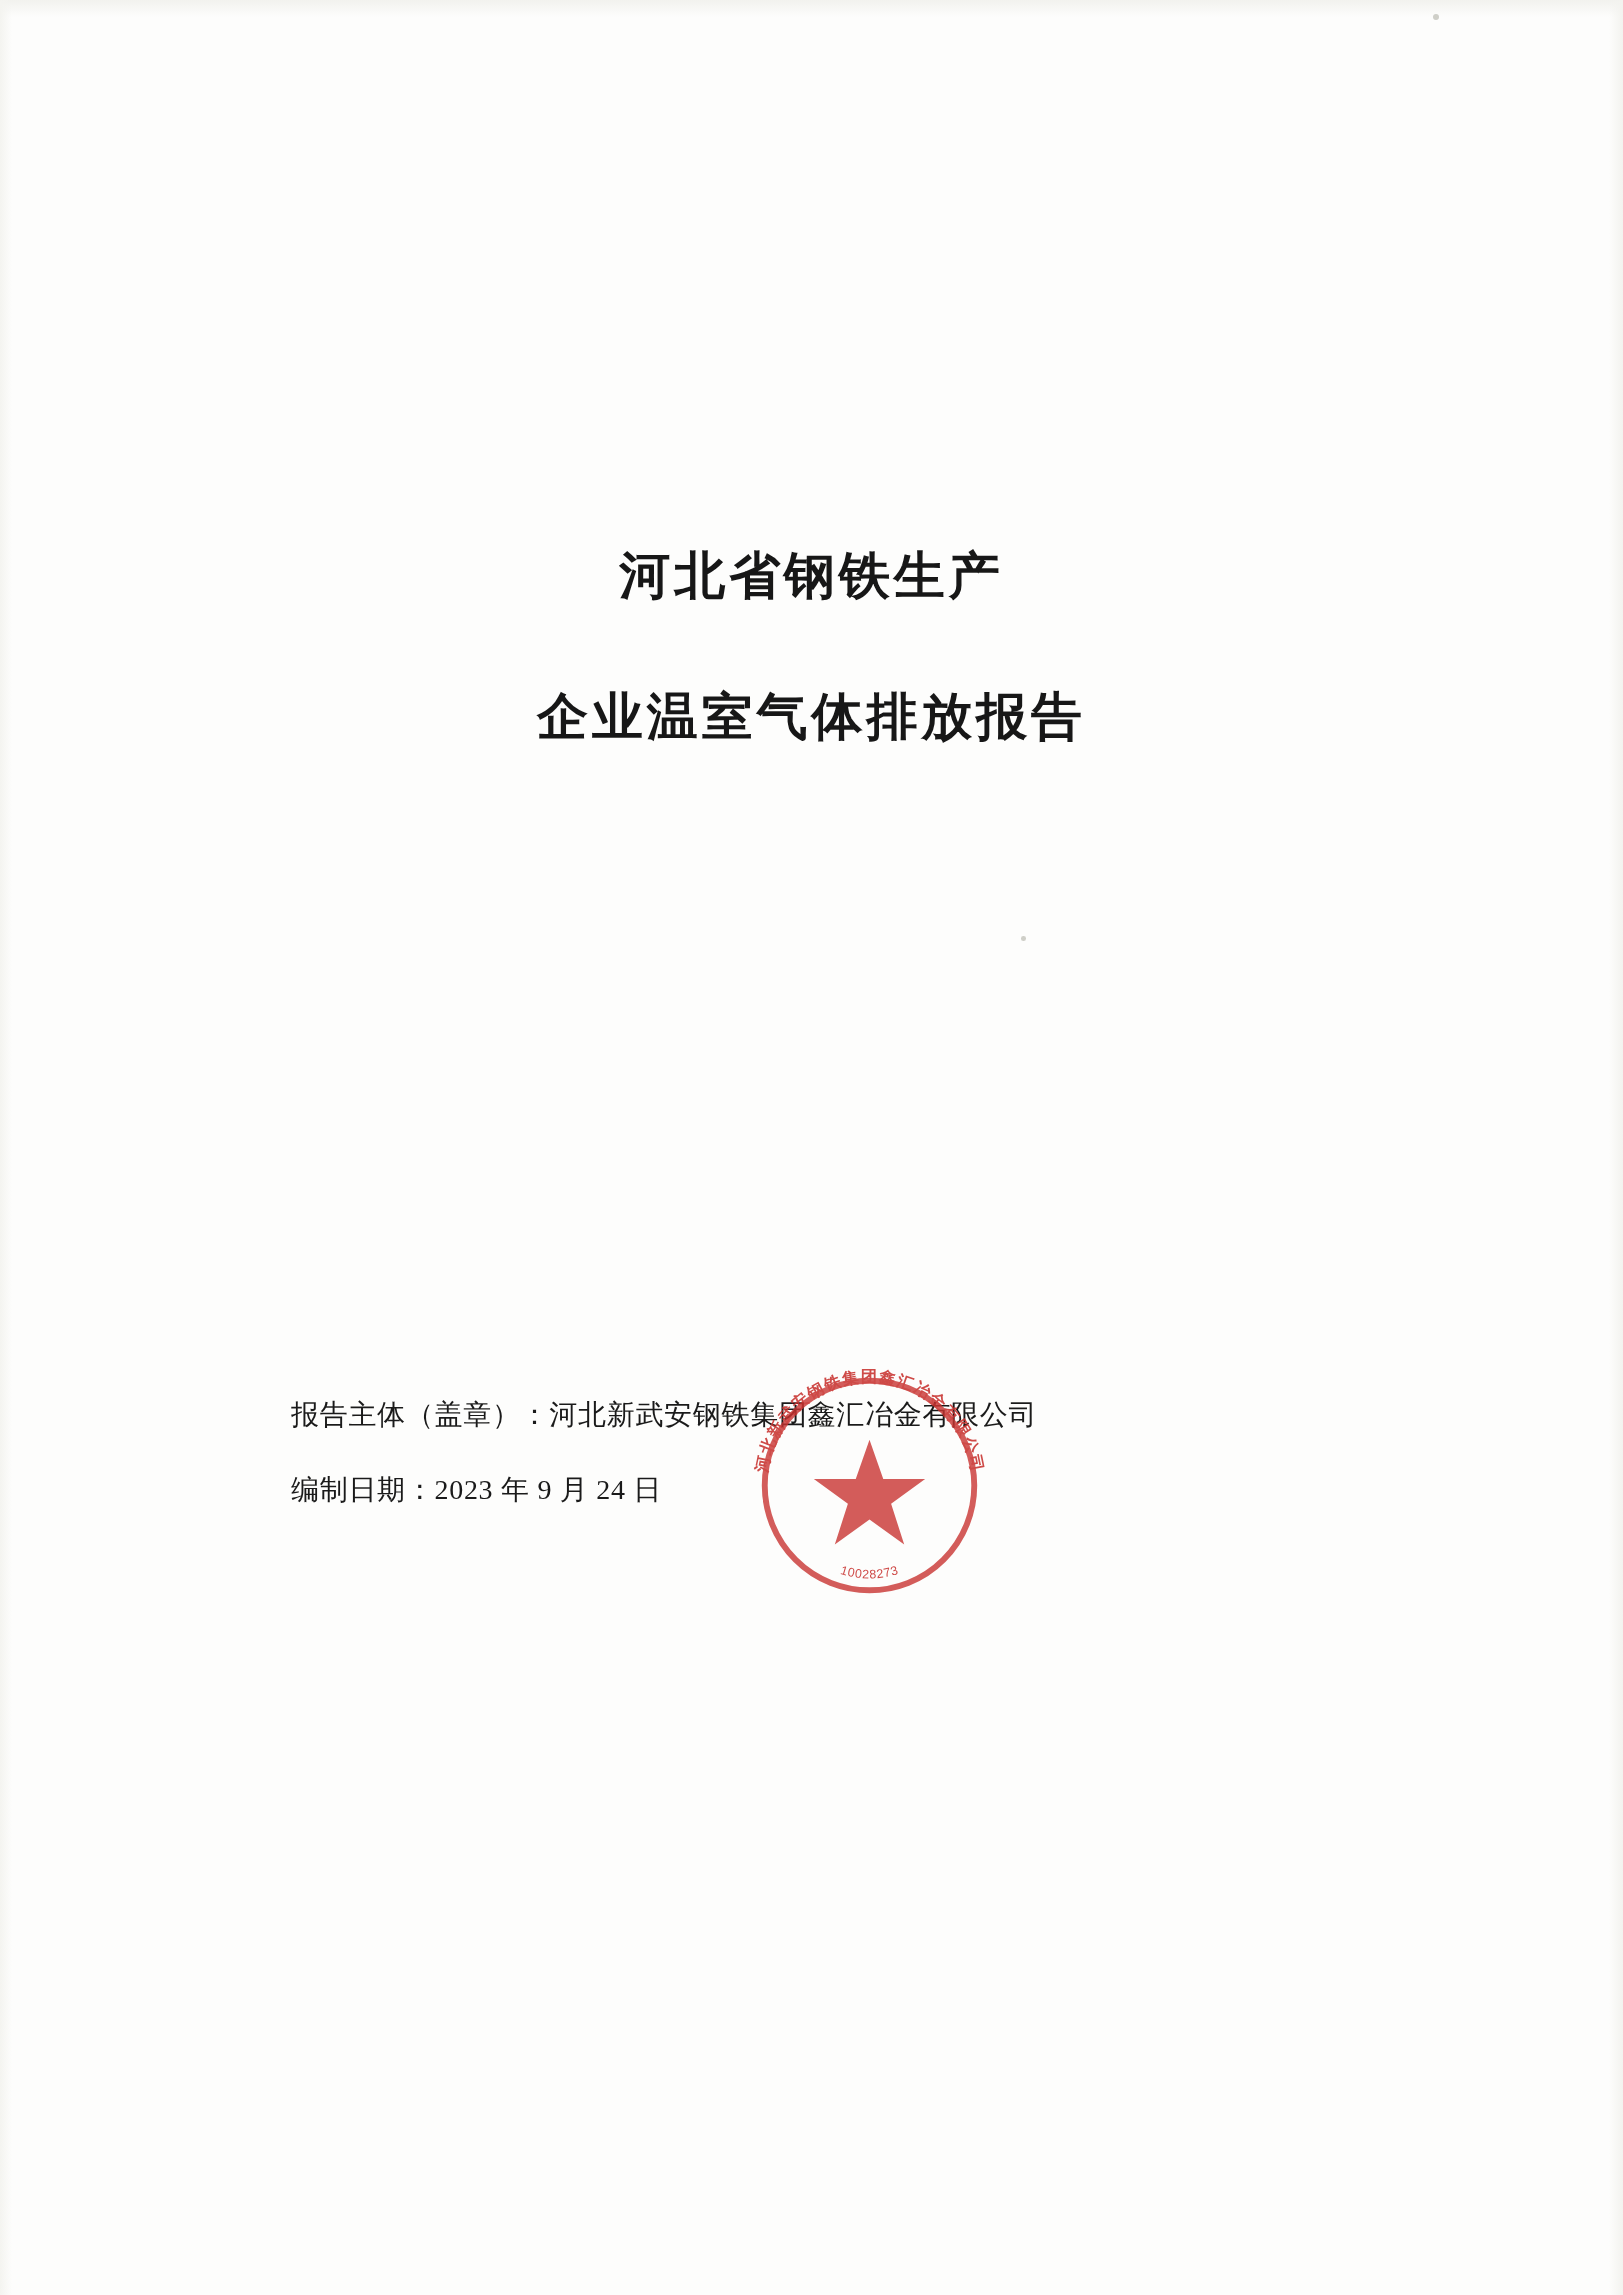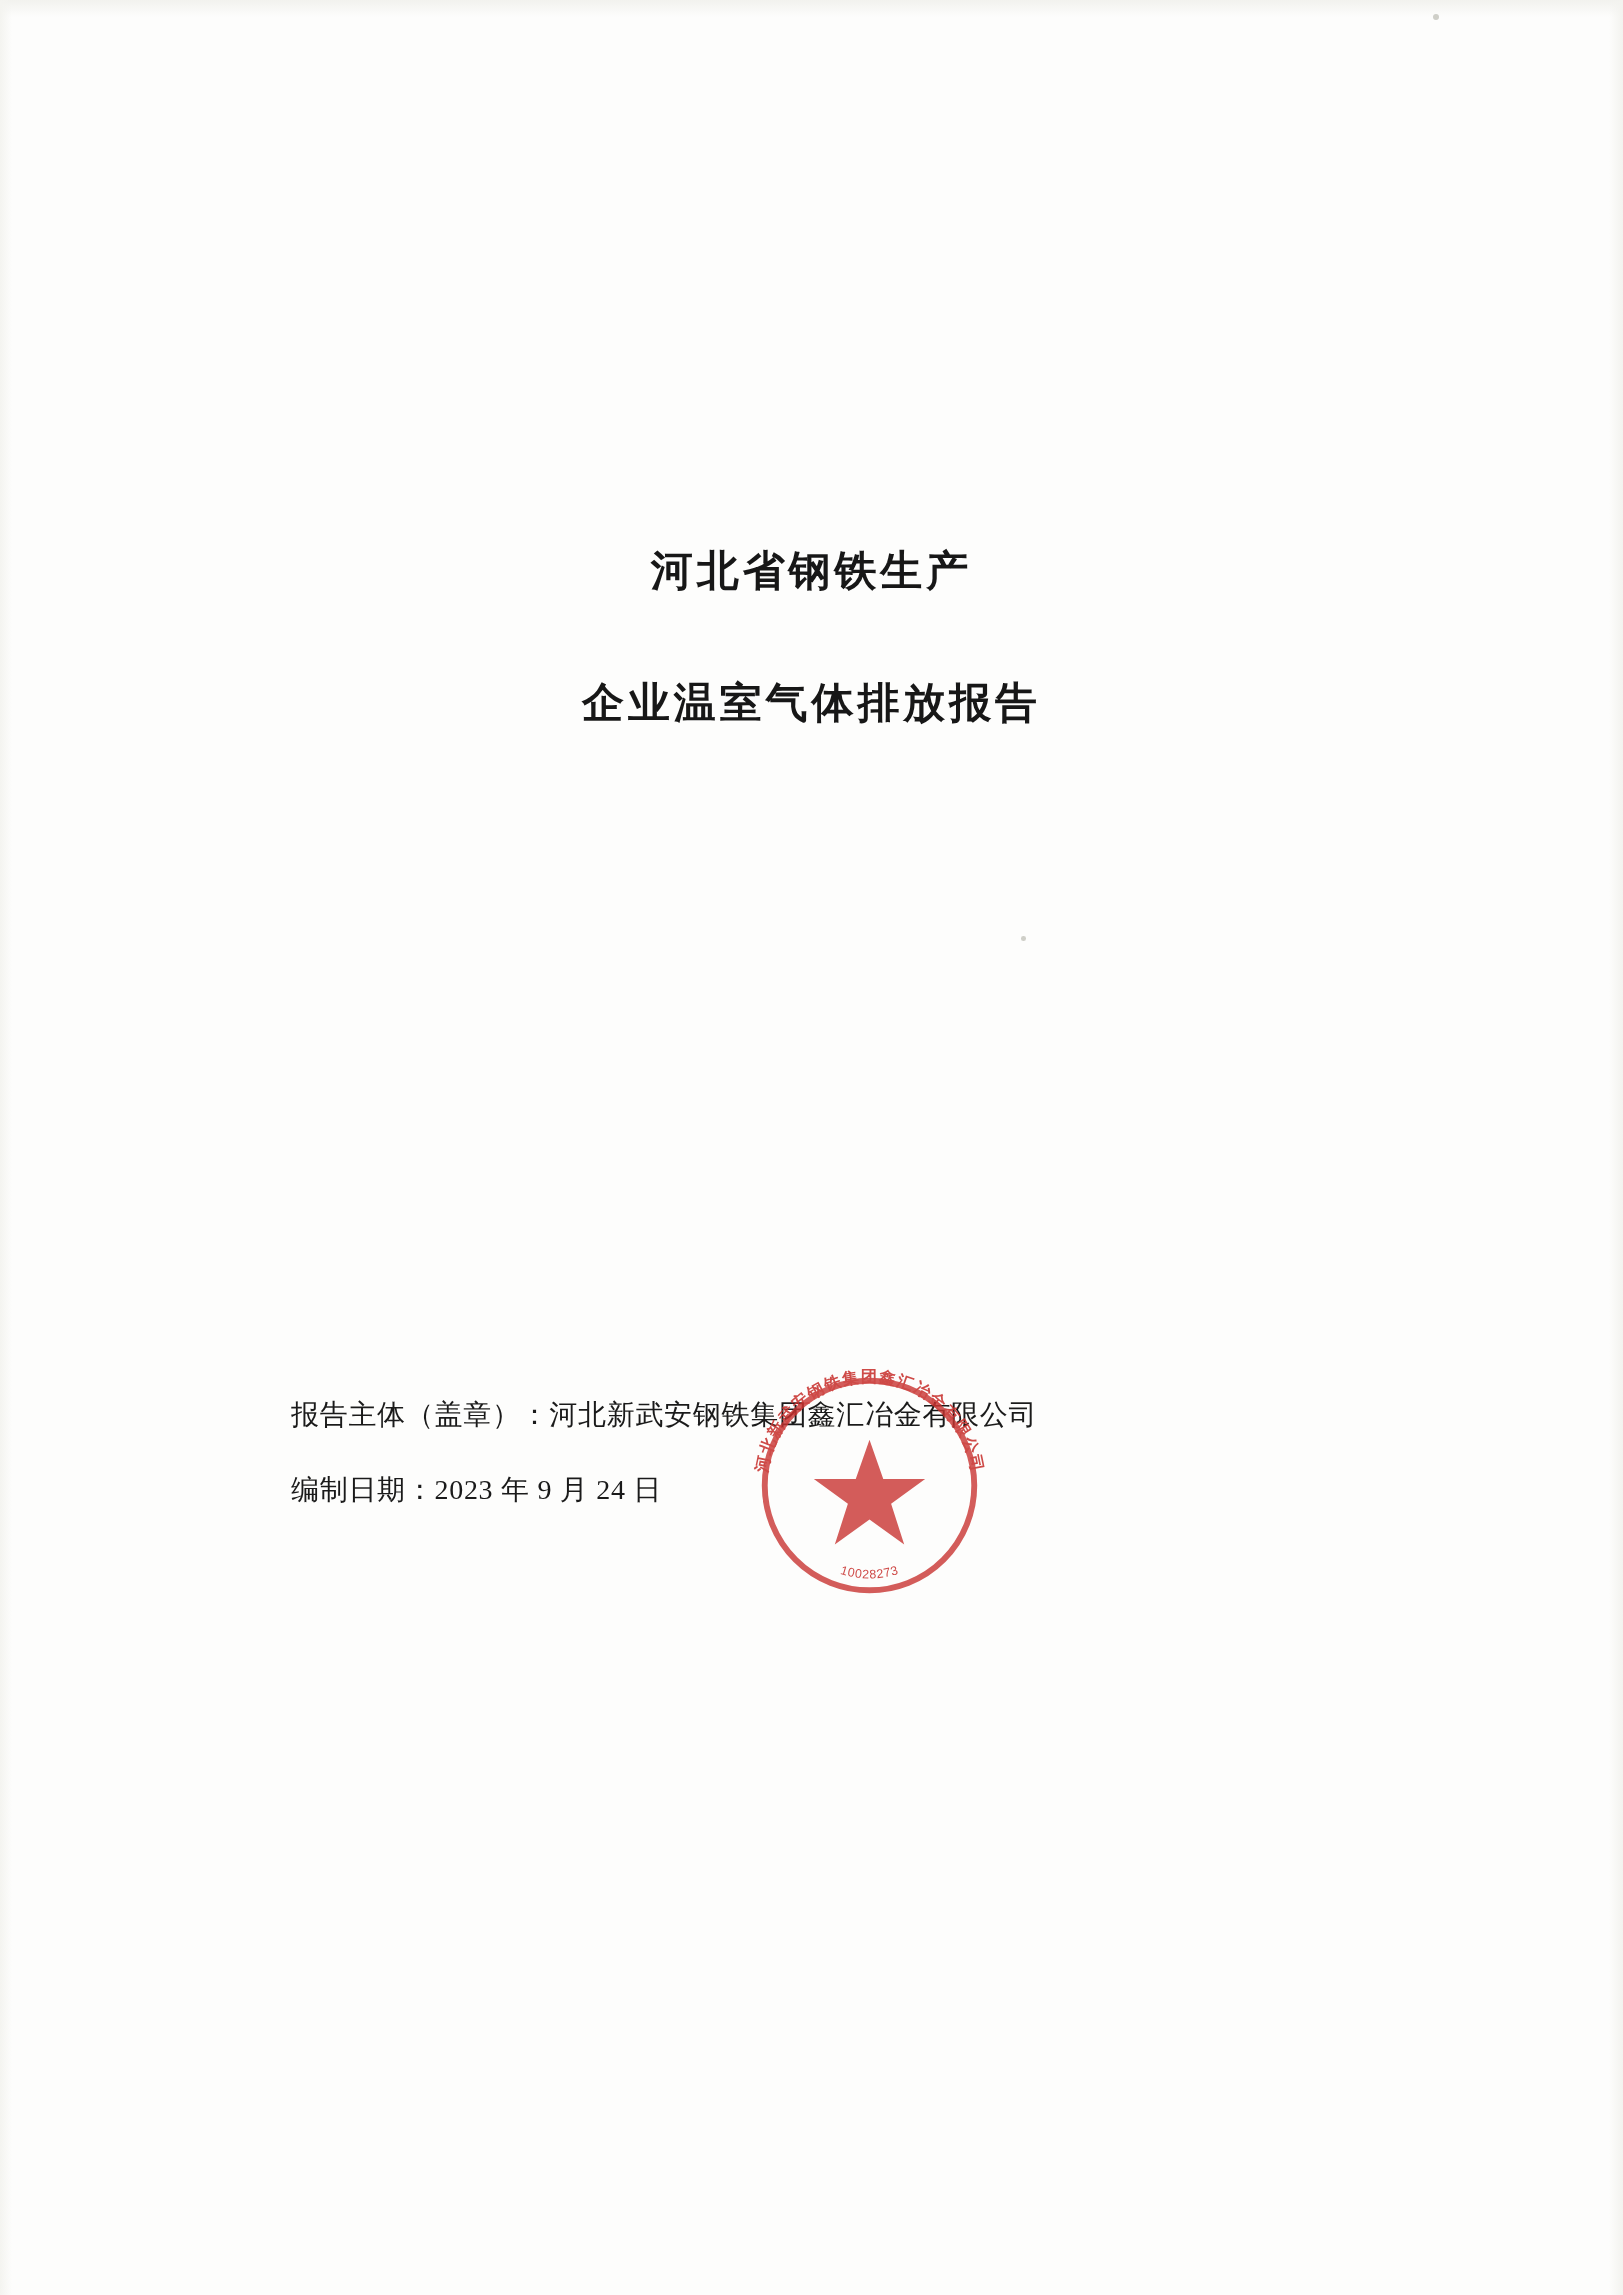--- a/index.html
+++ b/index.html
@@ -45,21 +45,21 @@
   .title-block {
     position: absolute;
     top: 550px;
     left: 0;
     width: 1623px;
     text-align: center;
   }
   .title-line {
     font-family: "Liberation Sans", sans-serif;
     font-weight: bold;
-    font-size: 42px;
+    font-size: 51px;
     letter-spacing: 3.9px;
     color: #171717;
     line-height: 1.0;
   }
   .title-line.second {
     margin-top: 90px;
   }
 
   .meta-block {
     position: absolute;

